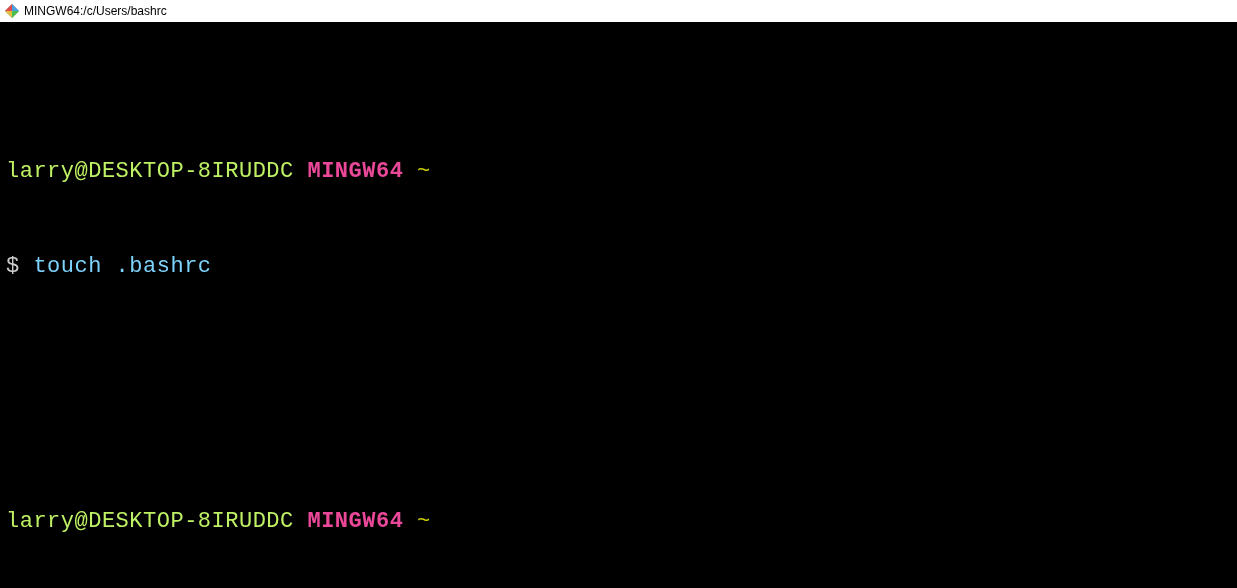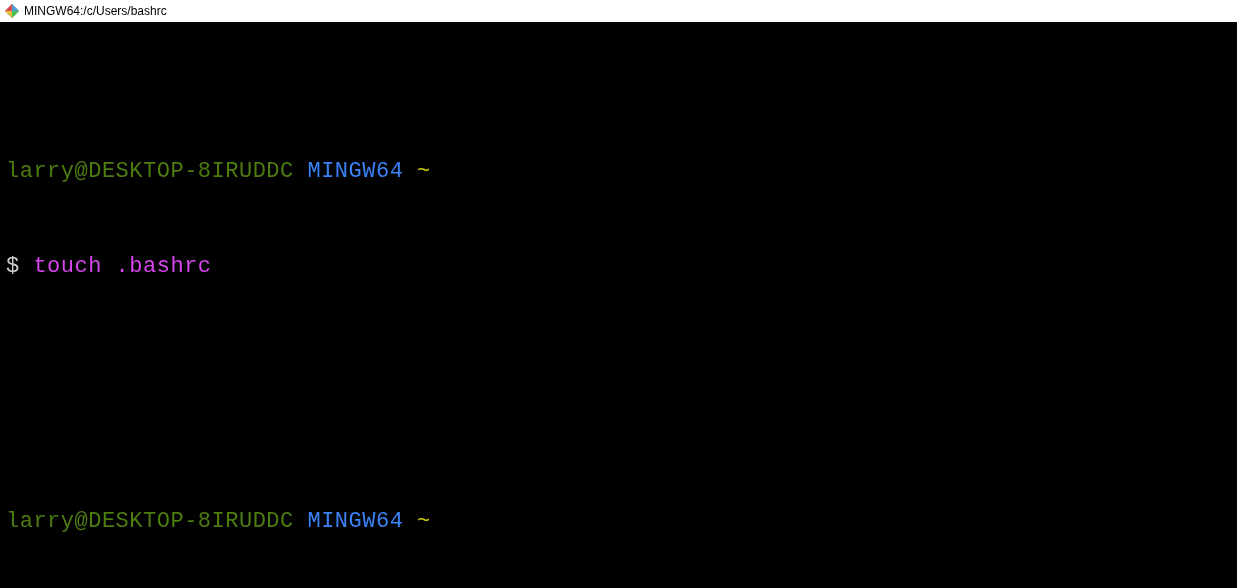--- a/index.html
+++ b/index.html
@@ -38,34 +38,35 @@
       height: calc(588px - 22px);
       padding: 6px 6px;
       font-size: 22px;
       line-height: 1.45;
       letter-spacing: 0.5px;
       white-space: pre;
       color: #cccccc;
       overflow: hidden;
     }
     .user-host {
-      color: #4d7c0f;
+      color: #bef264;
       font-family: Liberation Mono, monospace;
     }
     .shell-name {
-      color: #3b82f6;
+      color: #ec4899;
+      font-weight: bold;
     }
     .path {
       color: #cccc00;
     }
     .prompt-symbol {
       color: #cccccc;
     }
     .command-text {
-      color: #d946ef;
+      color: #7dd3fc;
       font-family: Liberation Mono, monospace;
     }
     .block {
       margin-bottom: 32px;
     }
     .block:last-child {
       margin-bottom: 0;
     }
   </style>
 </head>

